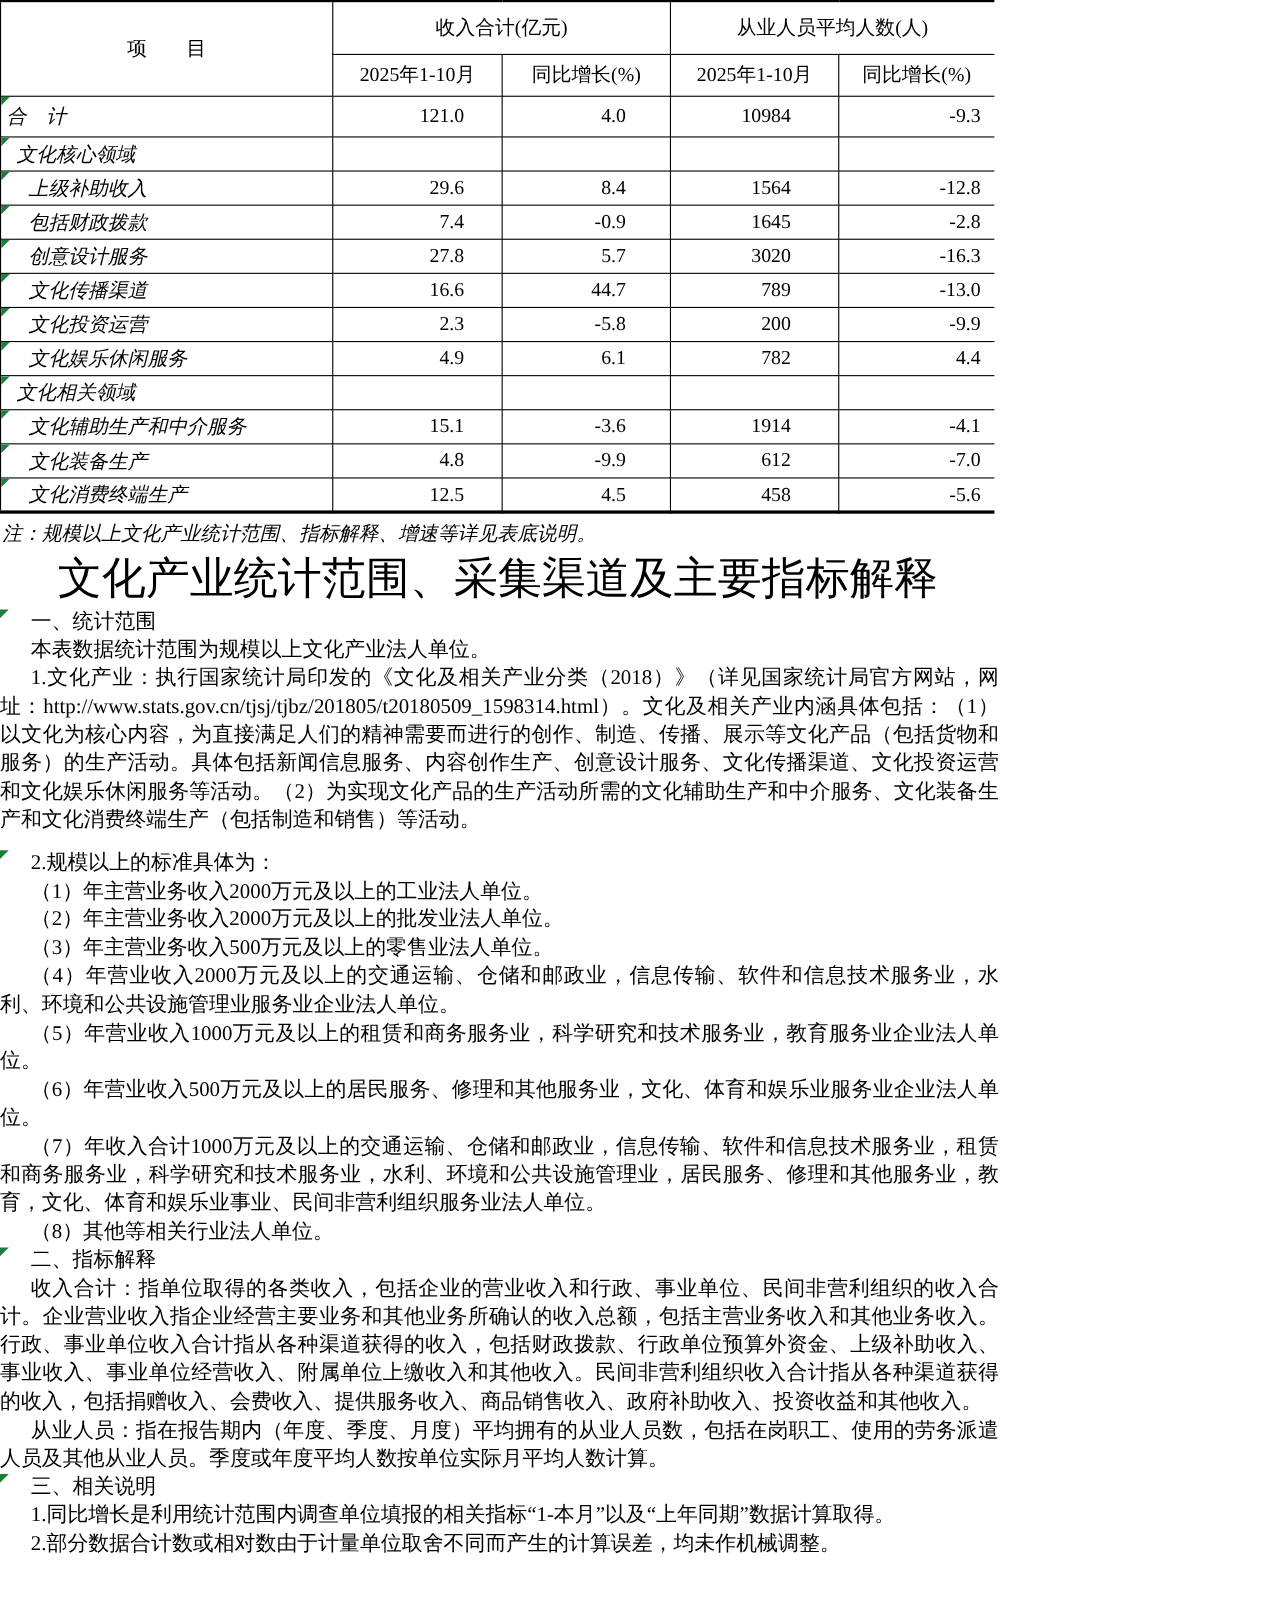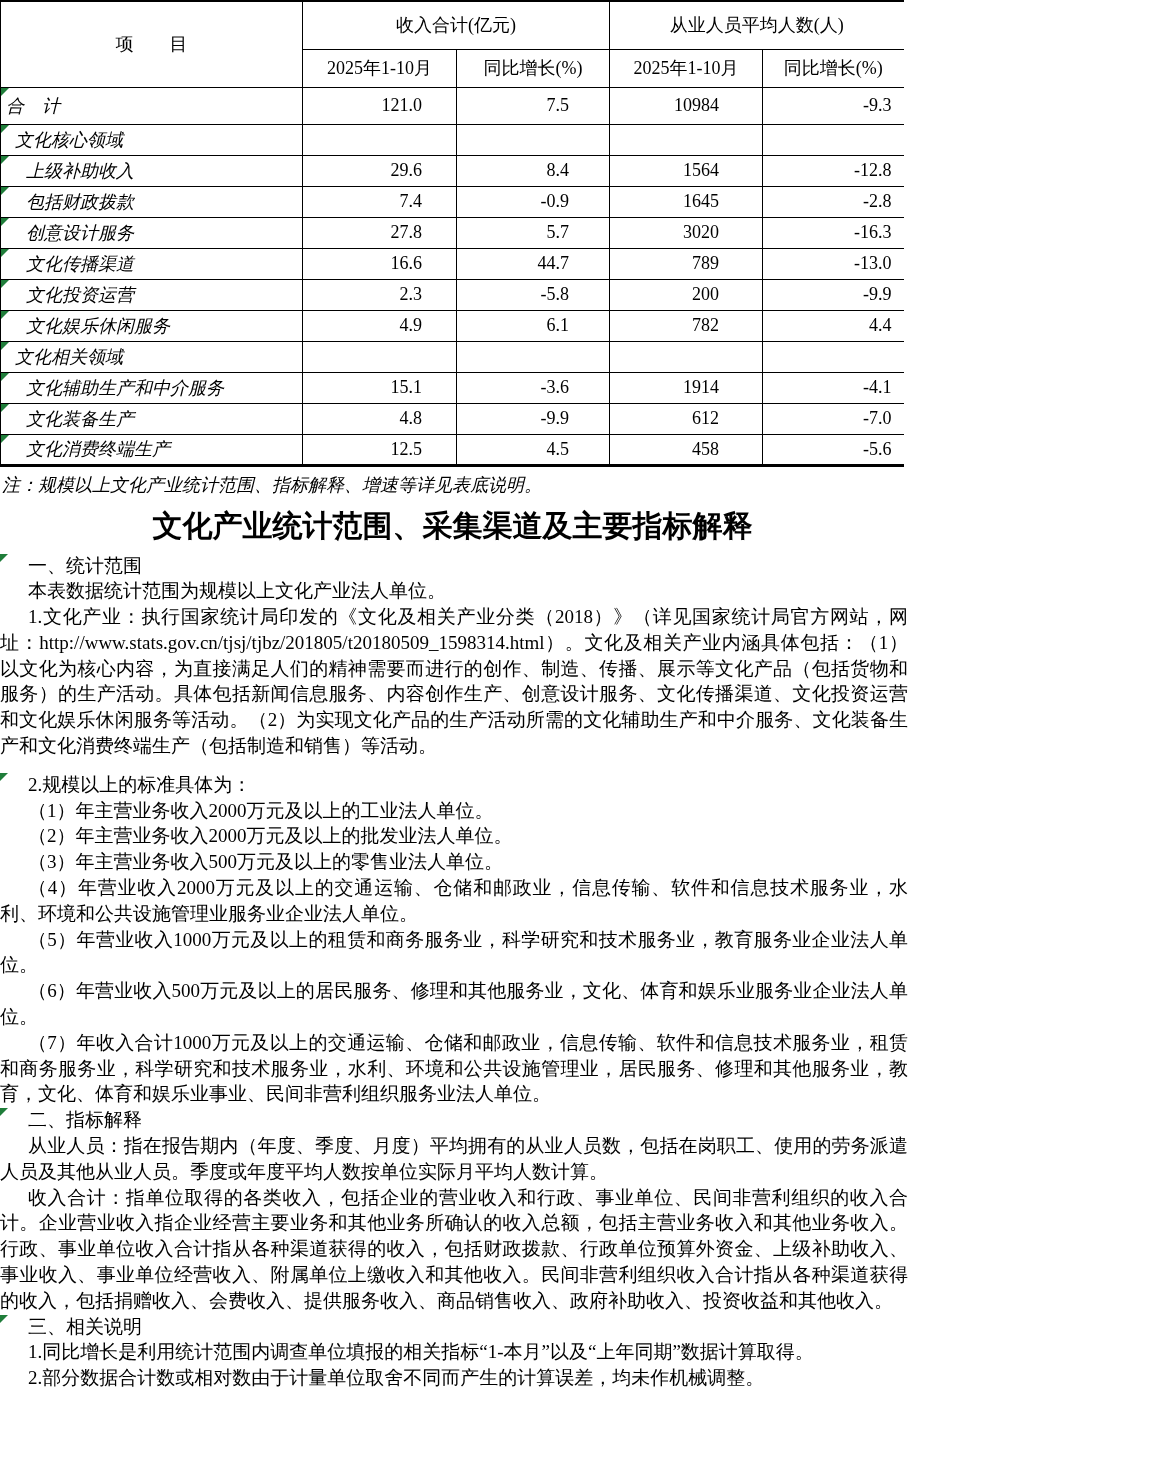--- a/index.html
+++ b/index.html
@@ -40,21 +40,21 @@
   
   .tri{
     position:absolute;left:0;top:0;width:0;height:0;
     border-top:8px solid #1f7d3a;border-right:8px solid transparent;
   }
 
   
   .note{width:903px;margin-top:6px;padding-left:2px;font-size:18px;line-height:24px;font-style:italic;}
   .doc-title{
     width:905px;margin:10px 0 8px 0;text-align:center;
-    font-size:30px;font-weight:bold;line-height:38px;
+    font-size:40px;font-weight:normal;line-height:38px;
     font-family:"Liberation Serif","DejaVu Serif",serif;
   }
   .doc-body{width:908px;font-size:19px;line-height:25.8px;text-align:justify;}
   .bodyline{position:relative;text-indent:28px;}
   .bodyline.gap{margin-top:13px;}
   .bodyline .tri{top:1px;left:0;}
 </style>
 </head>
 <body>
 
@@ -78,21 +78,21 @@
         <th class="sub">2025年1-10月</th>
         <th class="sub">同比增长(%)</th>
         <th class="sub">2025年1-10月</th>
         <th class="sub">同比增长(%)</th>
       </tr>
     </thead>
     <tbody id="tbody">
         <tr class="total">
           <td class="lbl ind0"><span class="tri"></span><span class="txt">合　计</span></td>
           <td class="v v0">121.0</td>
-          <td class="v v1">7.5</td>
+          <td class="v v1">4.0</td>
           <td class="v v2">10984</td>
           <td class="v v3">-9.3</td>
         </tr>
         <tr class="data">
           <td class="lbl ind1"><span class="tri"></span><span class="txt">文化核心领域</span></td>
           <td class="v v0"></td>
           <td class="v v1"></td>
           <td class="v v2"></td>
           <td class="v v3"></td>
         </tr>
@@ -178,21 +178,22 @@
       <div class="bodyline"><span>本表数据统计范围为规模以上文化产业法人单位。</span></div>
       <div class="bodyline"><span>1.文化产业：执行国家统计局印发的《文化及相关产业分类（2018）》（详见国家统计局官方网站，网址：http://www.stats.gov.cn/tjsj/tjbz/201805/t20180509_1598314.html）。文化及相关产业内涵具体包括：（1）以文化为核心内容，为直接满足人们的精神需要而进行的创作、制造、传播、展示等文化产品（包括货物和服务）的生产活动。具体包括新闻信息服务、内容创作生产、创意设计服务、文化传播渠道、文化投资运营和文化娱乐休闲服务等活动。（2）为实现文化产品的生产活动所需的文化辅助生产和中介服务、文化装备生产和文化消费终端生产（包括制造和销售）等活动。</span></div>
       <div class="bodyline gap"><span class="tri"></span><span>2.规模以上的标准具体为：</span></div>
       <div class="bodyline"><span>（1）年主营业务收入2000万元及以上的工业法人单位。</span></div>
       <div class="bodyline"><span>（2）年主营业务收入2000万元及以上的批发业法人单位。</span></div>
       <div class="bodyline"><span>（3）年主营业务收入500万元及以上的零售业法人单位。</span></div>
       <div class="bodyline"><span>（4）年营业收入2000万元及以上的交通运输、仓储和邮政业，信息传输、软件和信息技术服务业，水利、环境和公共设施管理业服务业企业法人单位。</span></div>
       <div class="bodyline"><span>（5）年营业收入1000万元及以上的租赁和商务服务业，科学研究和技术服务业，教育服务业企业法人单位。</span></div>
       <div class="bodyline"><span>（6）年营业收入500万元及以上的居民服务、修理和其他服务业，文化、体育和娱乐业服务业企业法人单位。</span></div>
       <div class="bodyline"><span>（7）年收入合计1000万元及以上的交通运输、仓储和邮政业，信息传输、软件和信息技术服务业，租赁和商务服务业，科学研究和技术服务业，水利、环境和公共设施管理业，居民服务、修理和其他服务业，教育，文化、体育和娱乐业事业、民间非营利组织服务业法人单位。</span></div>
+      <div class="bodyline"><span>（8）其他等相关行业法人单位。</span></div>
       <div class="bodyline"><span class="tri"></span><span>二、指标解释</span></div>
+      <div class="bodyline"><span>收入合计：指单位取得的各类收入，包括企业的营业收入和行政、事业单位、民间非营利组织的收入合计。企业营业收入指企业经营主要业务和其他业务所确认的收入总额，包括主营业务收入和其他业务收入。行政、事业单位收入合计指从各种渠道获得的收入，包括财政拨款、行政单位预算外资金、上级补助收入、事业收入、事业单位经营收入、附属单位上缴收入和其他收入。民间非营利组织收入合计指从各种渠道获得的收入，包括捐赠收入、会费收入、提供服务收入、商品销售收入、政府补助收入、投资收益和其他收入。</span></div>
       <div class="bodyline"><span>从业人员：指在报告期内（年度、季度、月度）平均拥有的从业人员数，包括在岗职工、使用的劳务派遣人员及其他从业人员。季度或年度平均人数按单位实际月平均人数计算。</span></div>
-      <div class="bodyline"><span>收入合计：指单位取得的各类收入，包括企业的营业收入和行政、事业单位、民间非营利组织的收入合计。企业营业收入指企业经营主要业务和其他业务所确认的收入总额，包括主营业务收入和其他业务收入。行政、事业单位收入合计指从各种渠道获得的收入，包括财政拨款、行政单位预算外资金、上级补助收入、事业收入、事业单位经营收入、附属单位上缴收入和其他收入。民间非营利组织收入合计指从各种渠道获得的收入，包括捐赠收入、会费收入、提供服务收入、商品销售收入、政府补助收入、投资收益和其他收入。</span></div>
       <div class="bodyline"><span class="tri"></span><span>三、相关说明</span></div>
       <div class="bodyline"><span>1.同比增长是利用统计范围内调查单位填报的相关指标“1-本月”以及“上年同期”数据计算取得。</span></div>
       <div class="bodyline"><span>2.部分数据合计数或相对数由于计量单位取舍不同而产生的计算误差，均未作机械调整。</span></div>
     </div>
 
 </div>
 
 </body></html>

